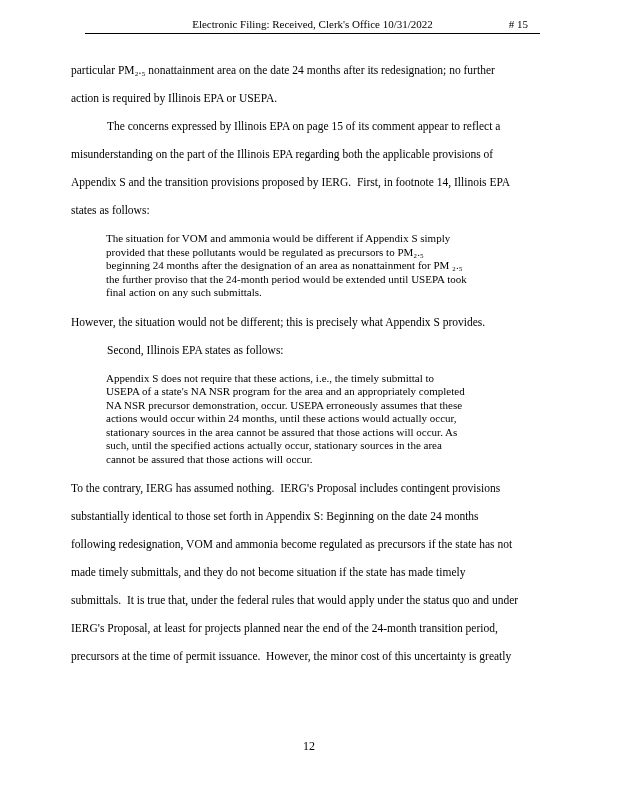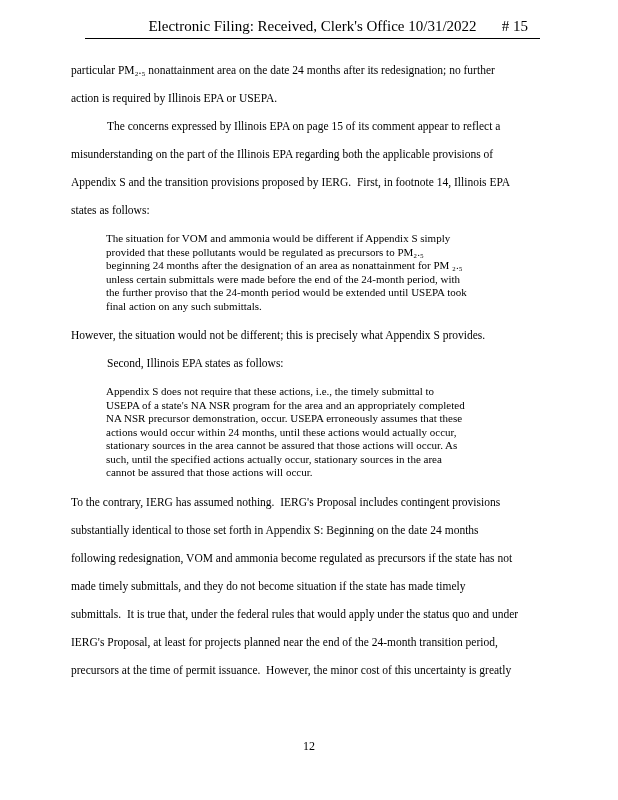--- a/index.html
+++ b/index.html
@@ -20,21 +20,21 @@
     overflow: hidden;
     background: #ffffff;
   }
   .header {
     position: absolute;
     top: 18px;
     left: 85px;
     width: 455px;
     border-bottom: 1px solid #000;
     padding-bottom: 3px;
-    font-size: 15px;
+    font-size: 11px;
     text-align: center;
   }
   .header-number {
     position: absolute;
     right: 12px;
     top: 0;
   }
   .content {
     position: absolute;
     top: 56px;
@@ -88,21 +88,20 @@
       <div class="line indent">The concerns expressed by Illinois EPA on page 15 of its comment appear to reflect a</div>
       <div class="line">misunderstanding on the part of the Illinois EPA regarding both the applicable provisions of</div>
       <div class="line">Appendix S and the transition provisions proposed by IERG.  First, in footnote 14, Illinois EPA</div>
       <div class="line">states as follows:</div>
     </div>
 
     <div class="quote">
       <div class="line">The situation for VOM and ammonia would be different if Appendix S simply</div>
       <div class="line">provided that these pollutants would be regulated as precursors to PM₂.₅</div>
       <div class="line">beginning 24 months after the designation of an area as nonattainment for PM ₂.₅</div>
-      <div class="line">unless certain submittals were made before the end of the 24-month period, with</div>
       <div class="line">the further proviso that the 24-month period would be extended until USEPA took</div>
       <div class="line">final action on any such submittals.</div>
     </div>
 
     <div class="para">
       <div class="line">However, the situation would not be different; this is precisely what Appendix S provides.</div>
     </div>
 
     <div class="para">
       <div class="line indent">Second, Illinois EPA states as follows:</div>

